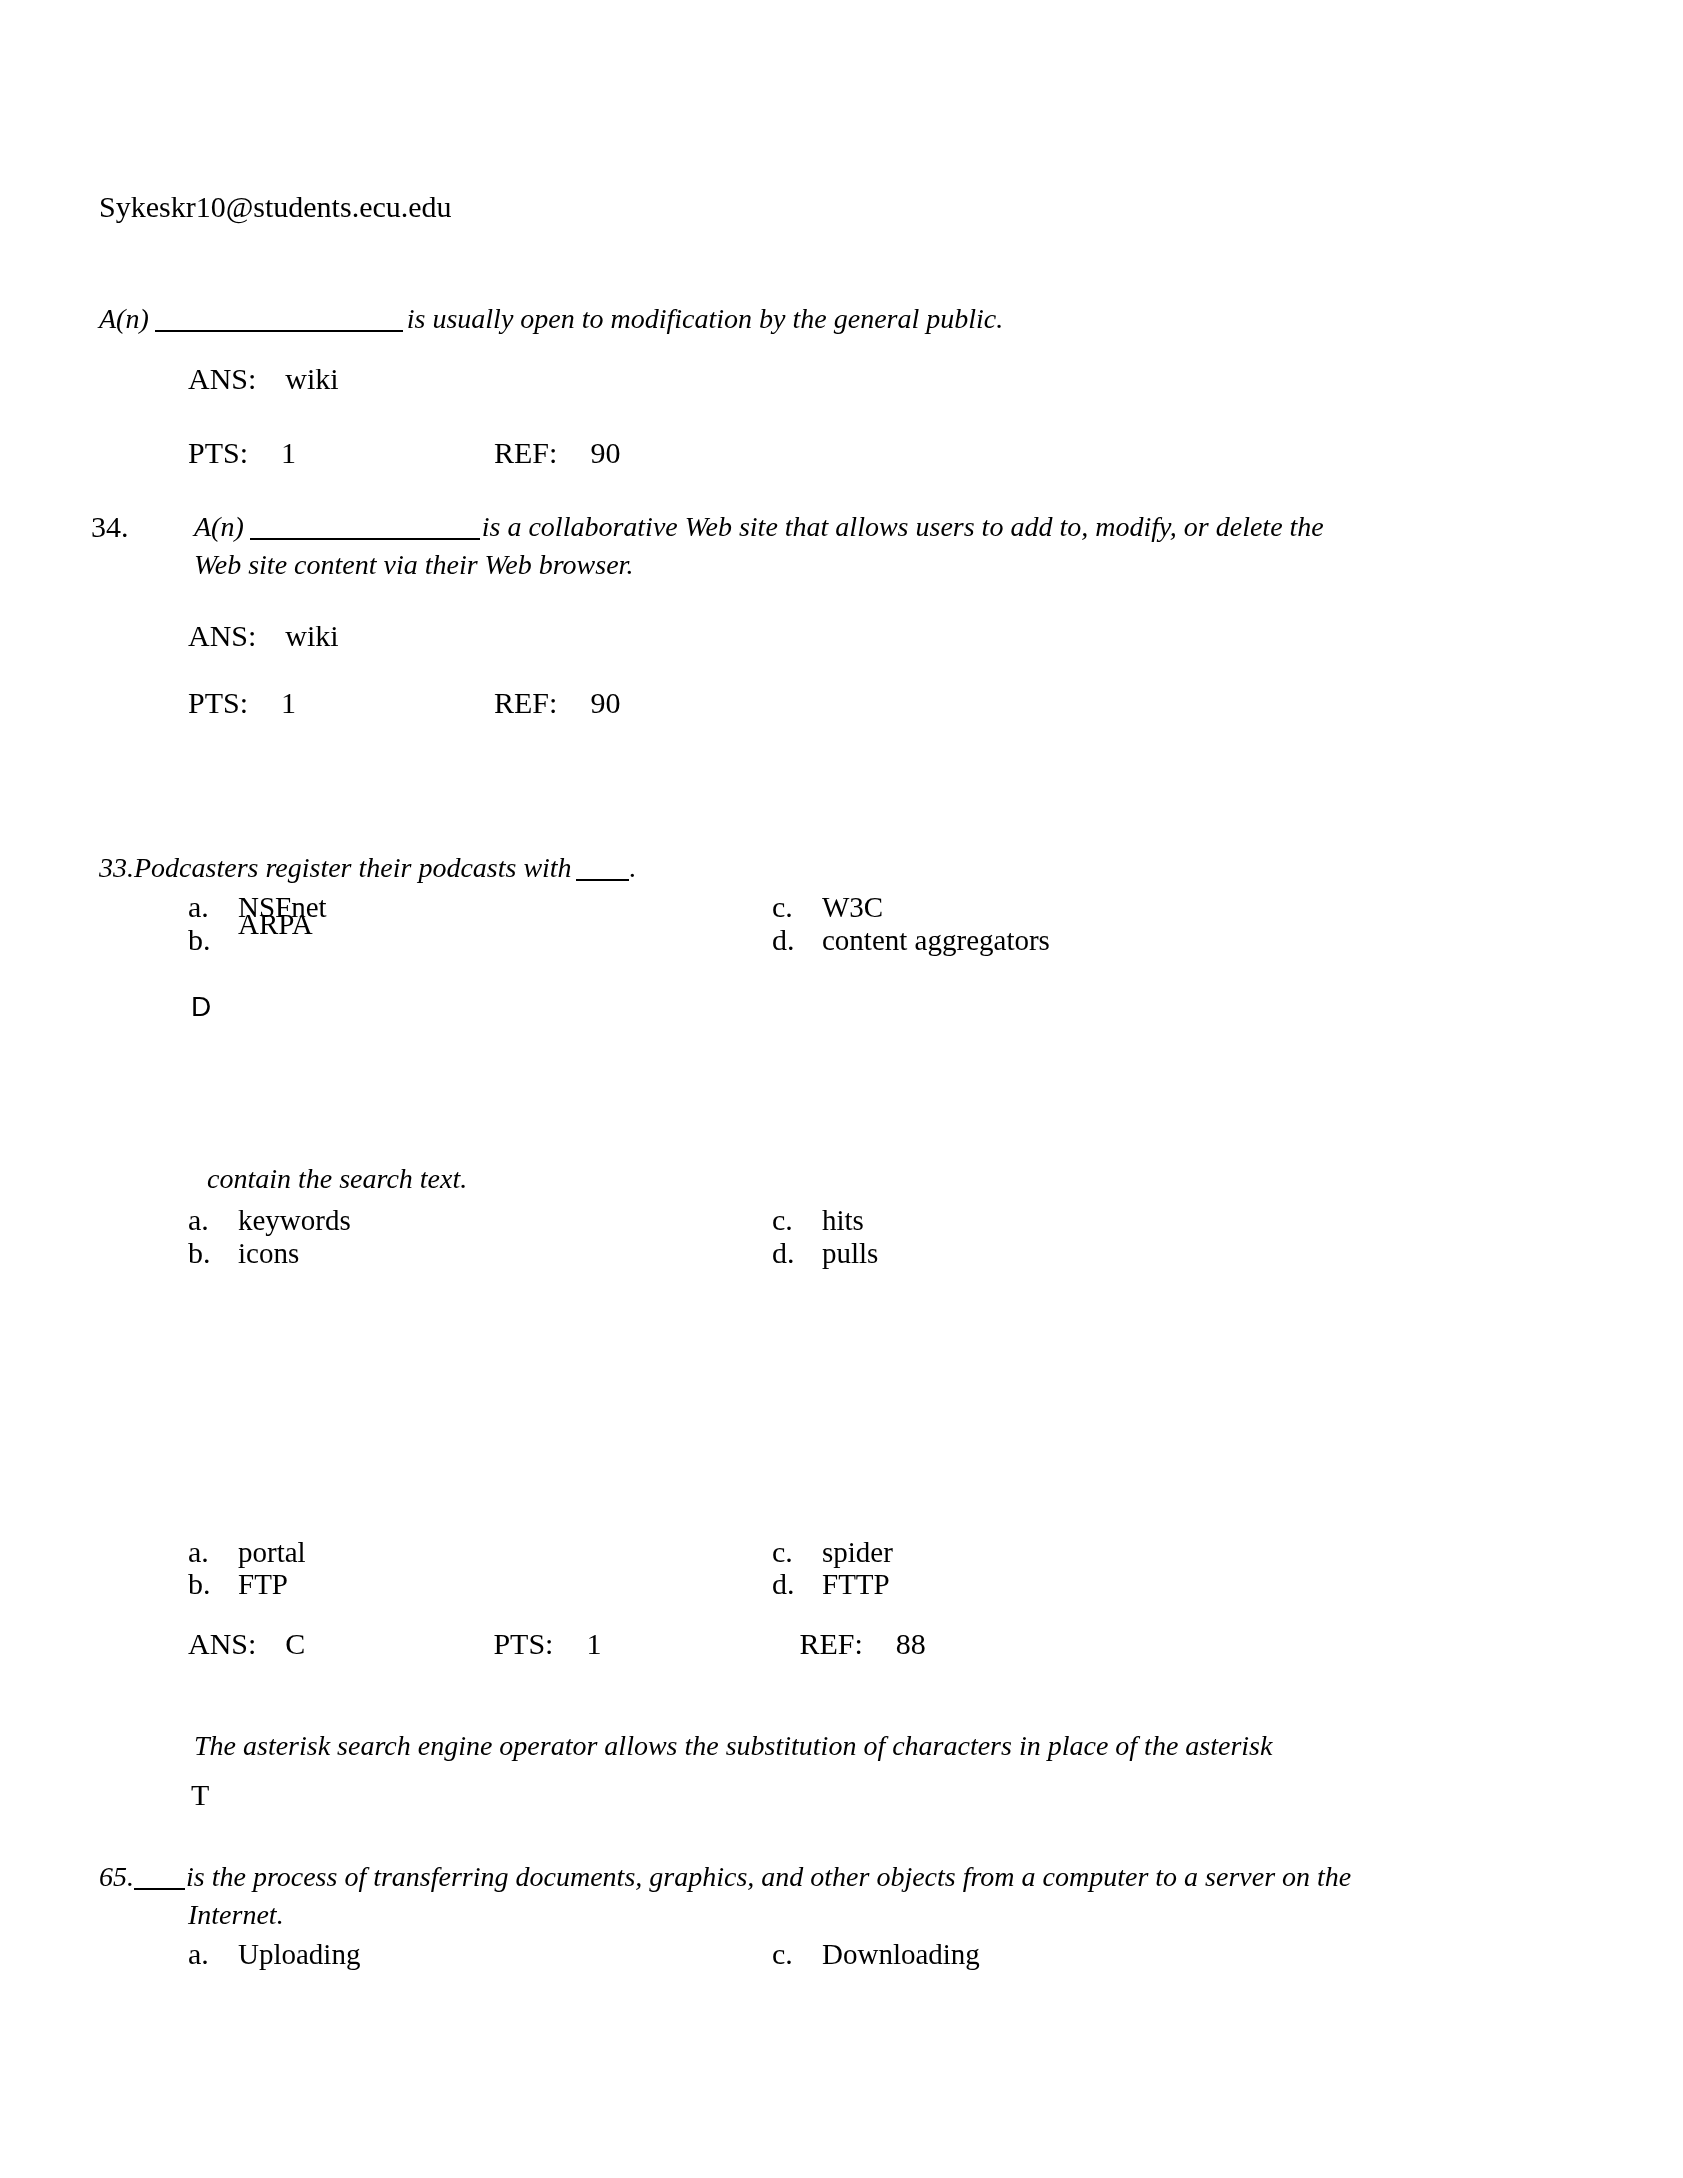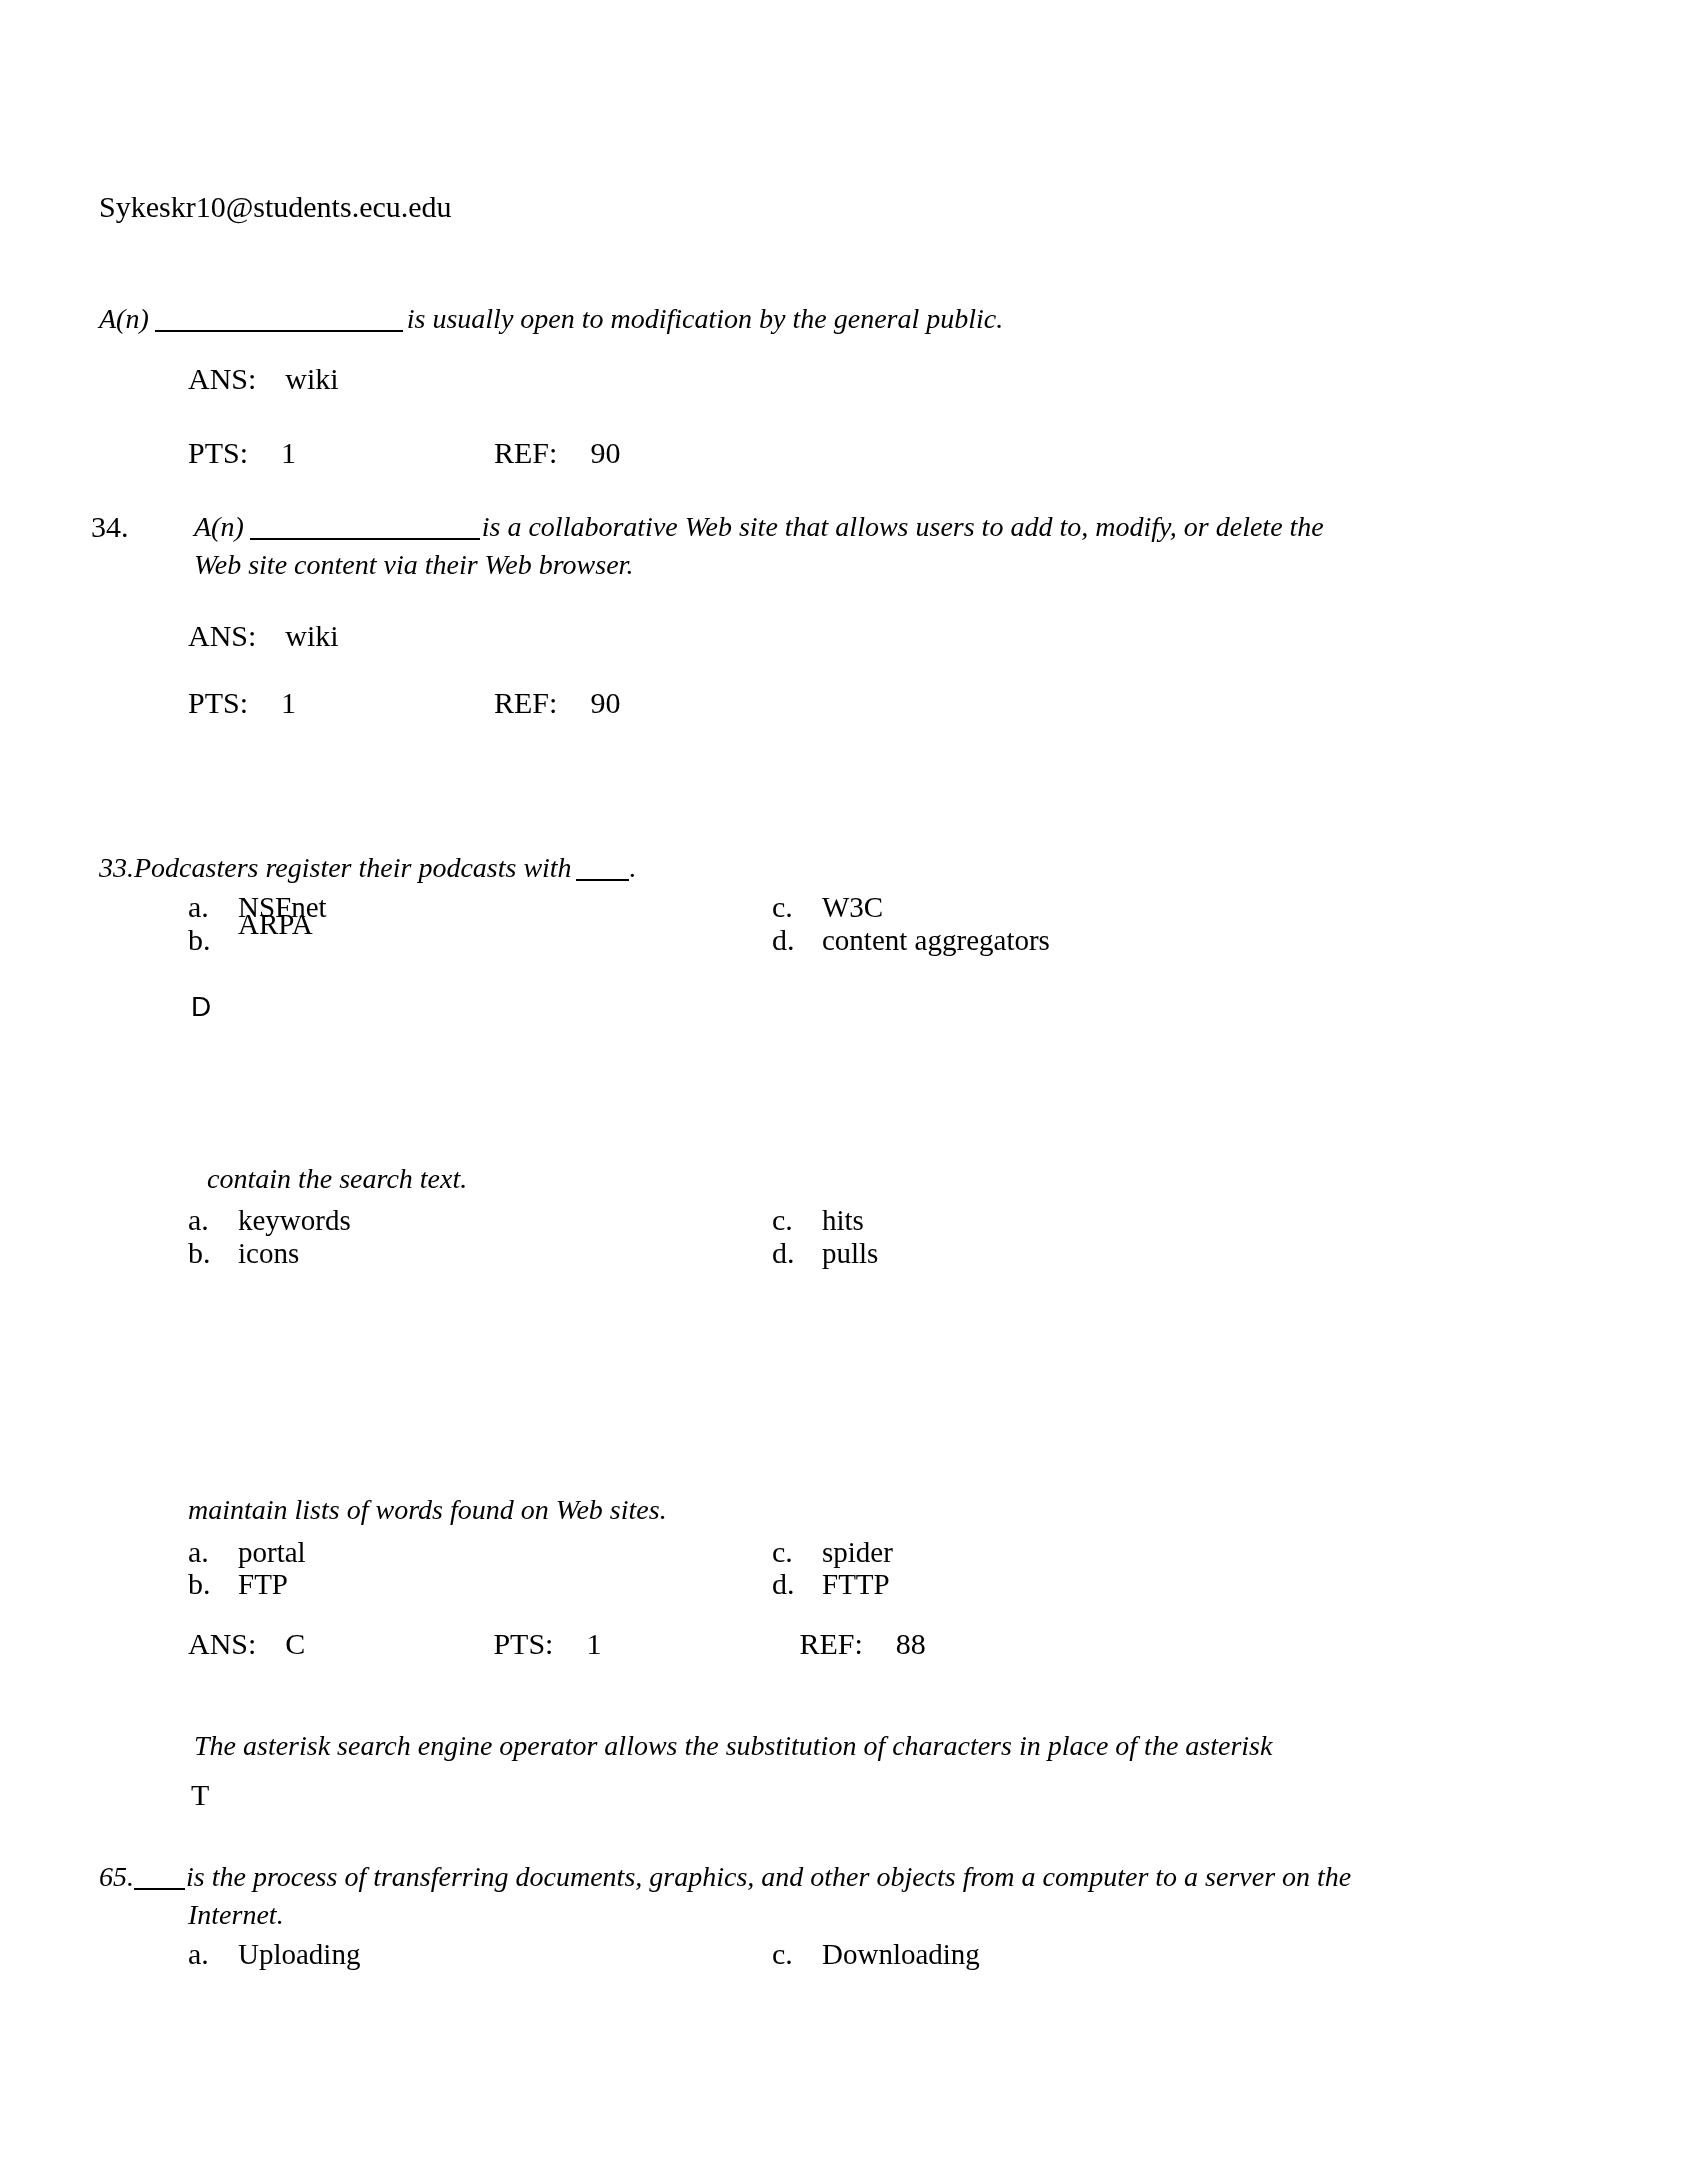--- a/index.html
+++ b/index.html
@@ -189,21 +189,20 @@
   <div class="opt-label" style="left:188px; top:1233px;">b.</div>
   <div class="opt-text" style="left:238px; top:1233px;">icons</div>
 
   <div class="opt-label" style="left:772px; top:1200px;">c.</div>
   <div class="opt-text" style="left:822px; top:1200px;">hits</div>
 
   <div class="opt-label" style="left:772px; top:1233px;">d.</div>
   <div class="opt-text" style="left:822px; top:1233px;">pulls</div>
 
 
-  <div class="line" style="left:188px; top:1490px;">maintain lists of words found on Web sites.</div>
 
   <div class="opt-label" style="left:188px; top:1532px;">a.</div>
   <div class="opt-text" style="left:238px; top:1532px;">portal</div>
 
   <div class="opt-label" style="left:188px; top:1564px;">b.</div>
   <div class="opt-text" style="left:238px; top:1564px;">FTP</div>
 
   <div class="opt-label" style="left:772px; top:1532px;">c.</div>
   <div class="opt-text" style="left:822px; top:1532px;">spider</div>
 

